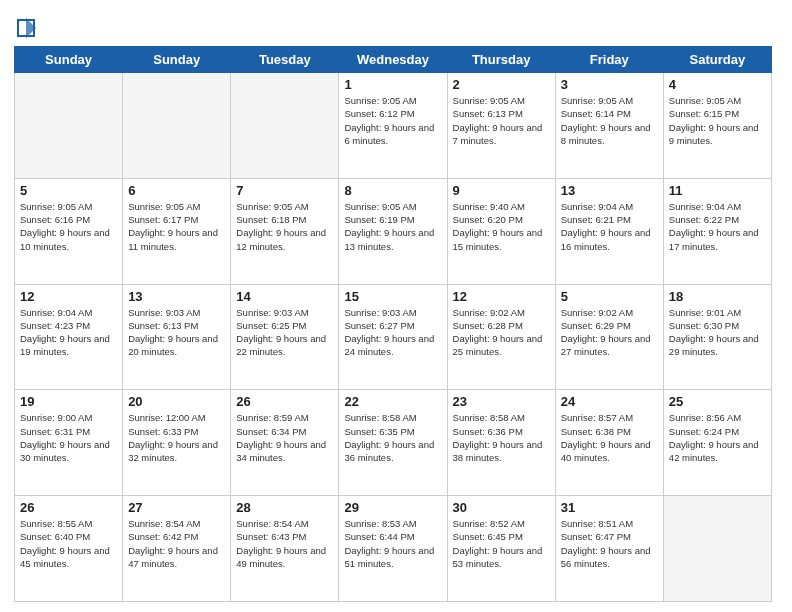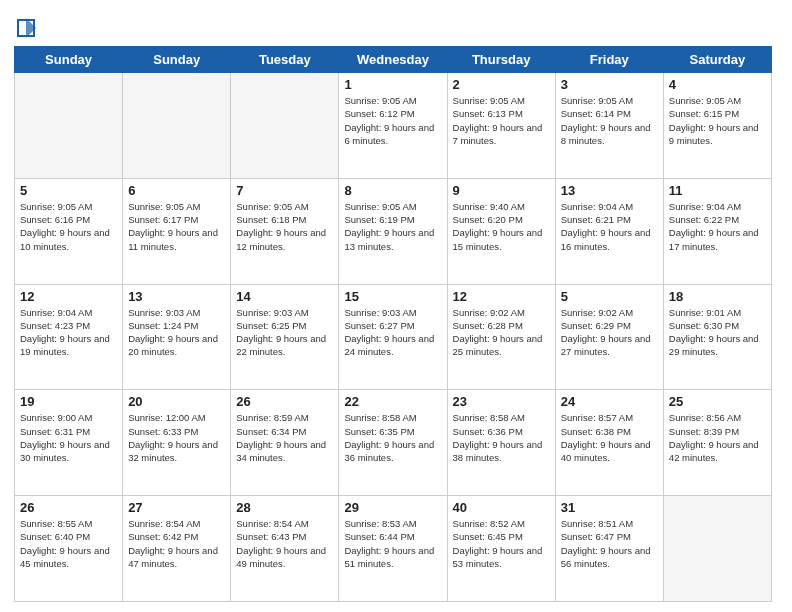--- a/index.html
+++ b/index.html
@@ -214,21 +214,21 @@
           <td>
             <div class="day-number">12</div>
             <div class="day-info">Sunrise: 9:04 AM
 Sunset: 4:23 PM
 Daylight: 9 hours
 and 19 minutes.</div>
           </td>
           <td>
             <div class="day-number">13</div>
             <div class="day-info">Sunrise: 9:03 AM
-Sunset: 1:24 PM
+Sunset: 6:13 PM
 Daylight: 9 hours
 and 20 minutes.</div>
           </td>
           <td>
             <div class="day-number">14</div>
             <div class="day-info">Sunrise: 9:03 AM
 Sunset: 6:25 PM
 Daylight: 9 hours
 and 22 minutes.</div>
           </td>
@@ -300,21 +300,21 @@
           <td>
             <div class="day-number">24</div>
             <div class="day-info">Sunrise: 8:57 AM
 Sunset: 6:38 PM
 Daylight: 9 hours
 and 40 minutes.</div>
           </td>
           <td>
             <div class="day-number">25</div>
             <div class="day-info">Sunrise: 8:56 AM
-Sunset: 8:39 PM
+Sunset: 6:24 PM
 Daylight: 9 hours
 and 42 minutes.</div>
           </td>
         </tr>
         <tr>
           <td>
             <div class="day-number">26</div>
             <div class="day-info">Sunrise: 8:55 AM
 Sunset: 6:40 PM
 Daylight: 9 hours
@@ -335,21 +335,21 @@
 and 49 minutes.</div>
           </td>
           <td>
             <div class="day-number">29</div>
             <div class="day-info">Sunrise: 8:53 AM
 Sunset: 6:44 PM
 Daylight: 9 hours
 and 51 minutes.</div>
           </td>
           <td>
-            <div class="day-number">40</div>
+            <div class="day-number">30</div>
             <div class="day-info">Sunrise: 8:52 AM
 Sunset: 6:45 PM
 Daylight: 9 hours
 and 53 minutes.</div>
           </td>
           <td>
             <div class="day-number">31</div>
             <div class="day-info">Sunrise: 8:51 AM
 Sunset: 6:47 PM
 Daylight: 9 hours

